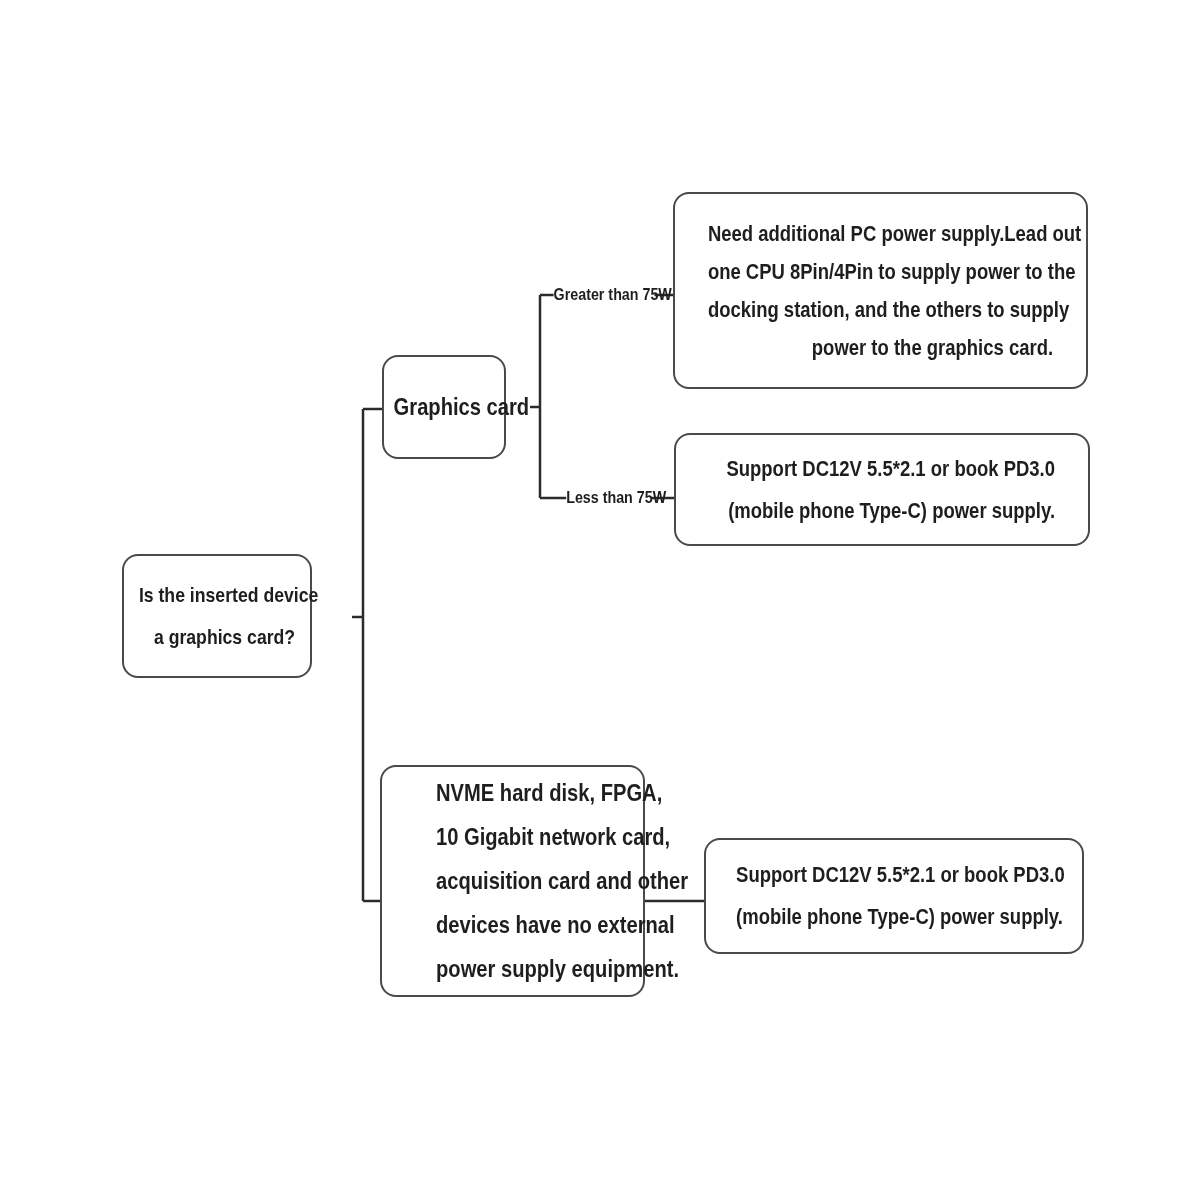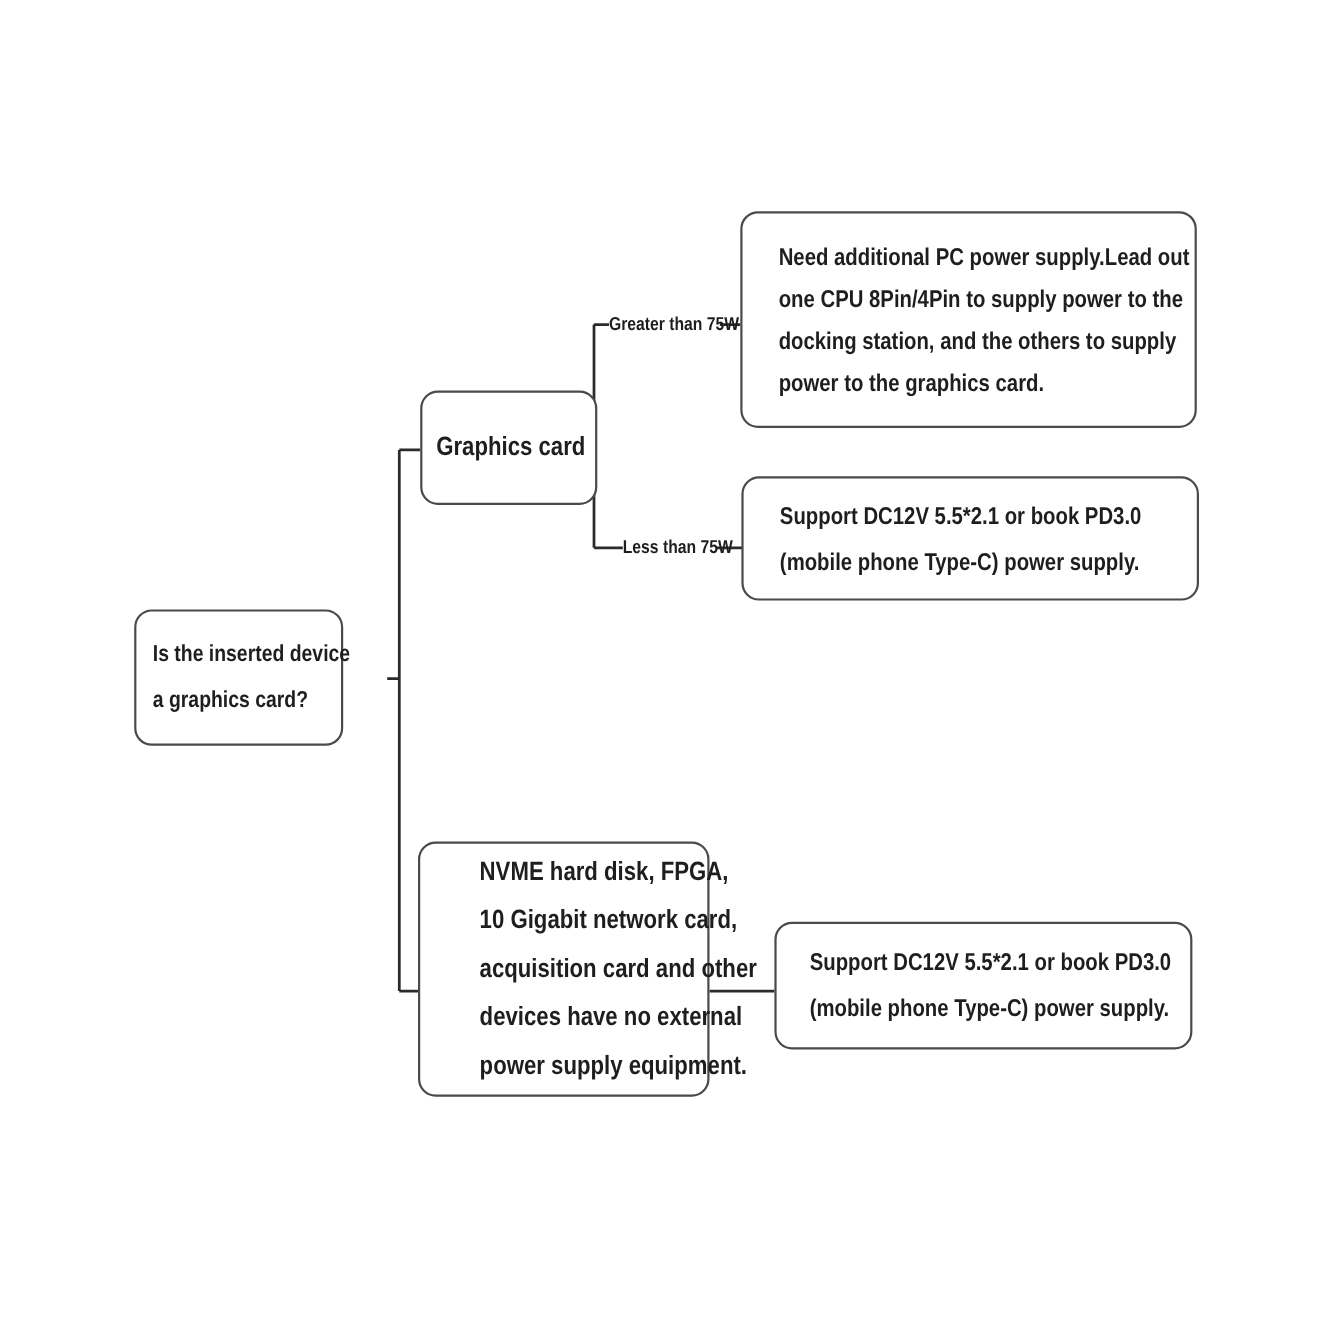--- a/index.html
+++ b/index.html
@@ -25,33 +25,33 @@
   }
   .node {
     position: absolute;
     box-sizing: border-box;
     border: 2px solid #4a4a4a;
     border-radius: 16px;
     background: #ffffff;
     display: flex;
     flex-direction: column;
     justify-content: center;
-    text-align: left;
+    text-align: right;
     font-weight: 700;
   }
   .condense {
     transform: scaleX(0.84);
     transform-origin: 50% 50%;
   }
   .tline {
     white-space: nowrap;
   }
   .node-root       { left: 122px; top: 554px; width: 190px; height: 124px; font-size: 21px; }
   .node-root .tline { line-height: 42px; }
-  .node-gc         { left: 382px; top: 355px; width: 161px; height: 104px; font-size: 24px; }
+  .node-gc         { left: 382px; top: 355px; width: 124px; height: 104px; font-size: 24px; }
   .node-gc .tline  { line-height: 28px; }
   .node-gt75       { left: 673px; top: 192px; width: 415px; height: 197px; font-size: 22px; }
   .node-gt75 .tline { line-height: 38px; }
   .node-lt75       { left: 674px; top: 433px; width: 416px; height: 113px; font-size: 22px; }
   .node-lt75 .tline { line-height: 42px; }
   .node-nvme       { left: 380px; top: 765px; width: 265px; height: 232px; font-size: 24px; padding-left: 36px; }
   .node-nvme .tline { line-height: 44px; }
   .node-other      { left: 704px; top: 838px; width: 380px; height: 116px; font-size: 22px; }
   .node-other .tline { line-height: 42px; }
   .branch-label {

